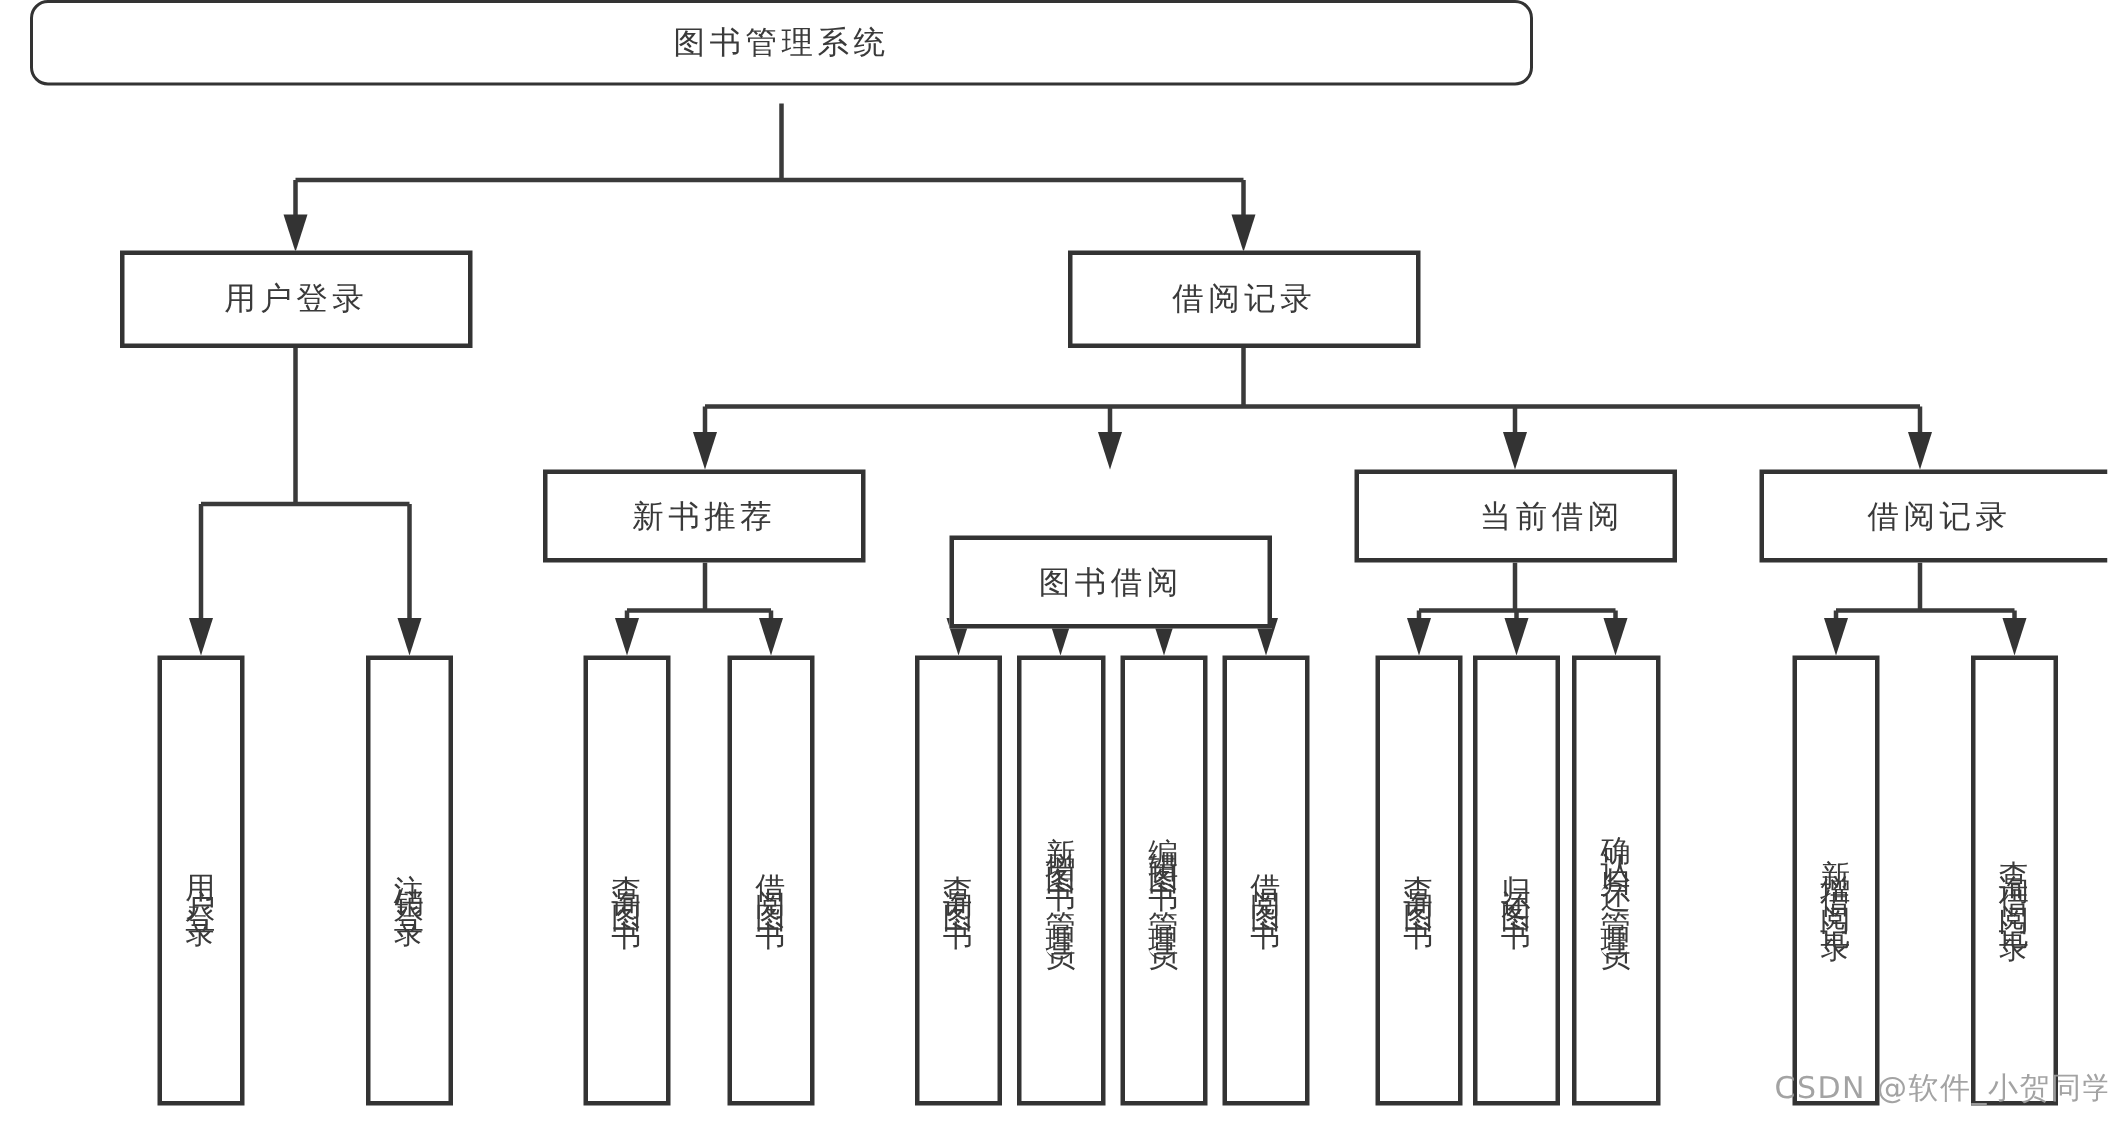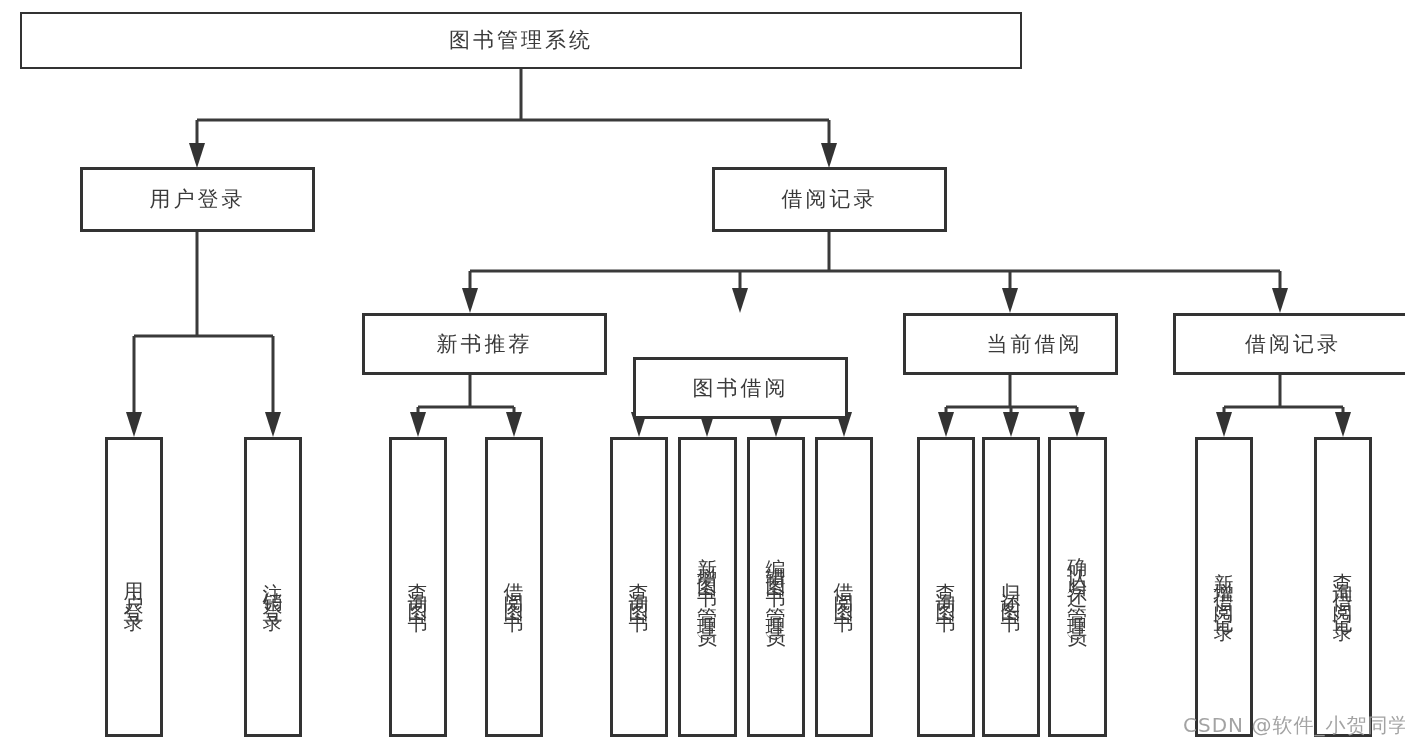--- a/index.html
+++ b/index.html
@@ -108,32 +108,32 @@
 
     <g stroke="#3a3a3a" stroke-width="3" fill="none">
       <path d="M1280 375 V407 M1224 407 H1343 M1224 407 V413 M1343 407 V413"></path>
     </g>
     <g fill="#333333" stroke="none">
       <polygon points="1216,412 1232,412 1224,437"></polygon>
       <polygon points="1335,412 1351,412 1343,437"></polygon>
     </g>
   </svg>
 
-  <div class="node h root" style="left:20px;top:12px;width:1002px;height:57px;">
+  <div class="node h root" style="left:20px;top:0;width:1002px;height:57px;border-radius:12px;">
     <span>图书管理系统</span>
   </div>
 
   <div class="node h" style="left:80px;top:167px;width:235px;height:65px;">
     <span>用户登录</span>
   </div>
   <div class="node h" style="left:712px;top:167px;width:235px;height:65px;">
     <span>借阅记录</span>
   </div>
 
-  <div class="node h" style="left:362px;top:313px;width:245px;height:62px;">
+  <div class="node h" style="left:362px;top:313px;width:215px;height:62px;">
     <span>新书推荐</span>
   </div>
   <div class="node h" style="left:633px;top:313px;width:215px;height:62px;margin-top:44px;">
     <span>图书借阅</span>
   </div>
   <div class="node h" style="left:903px;top:313px;width:215px;height:62px;padding-left:48px;">
     <span>当前借阅</span>
   </div>
   <div class="node h" style="left:1173px;top:313px;width:240px;height:62px;">
     <span>借阅记录</span>

